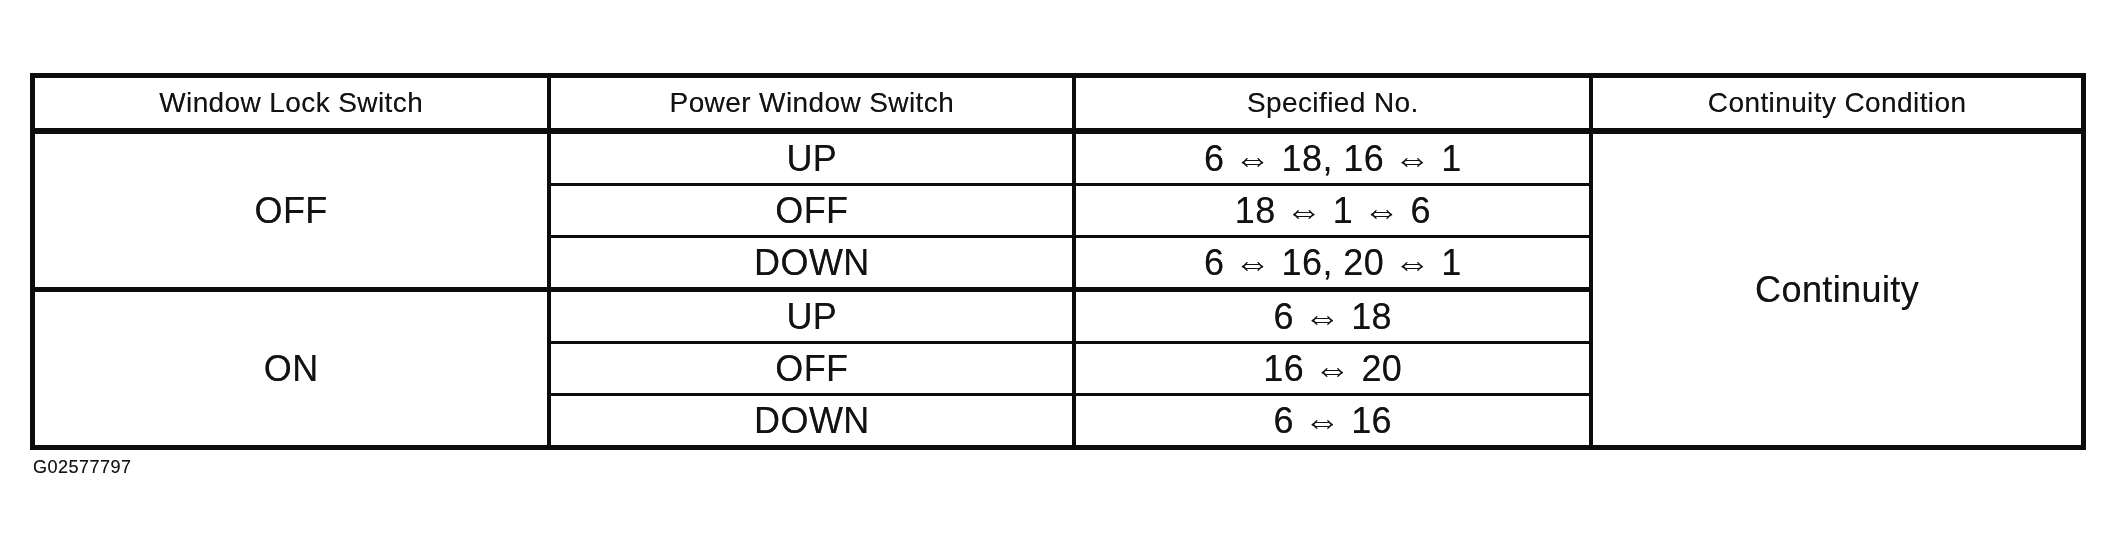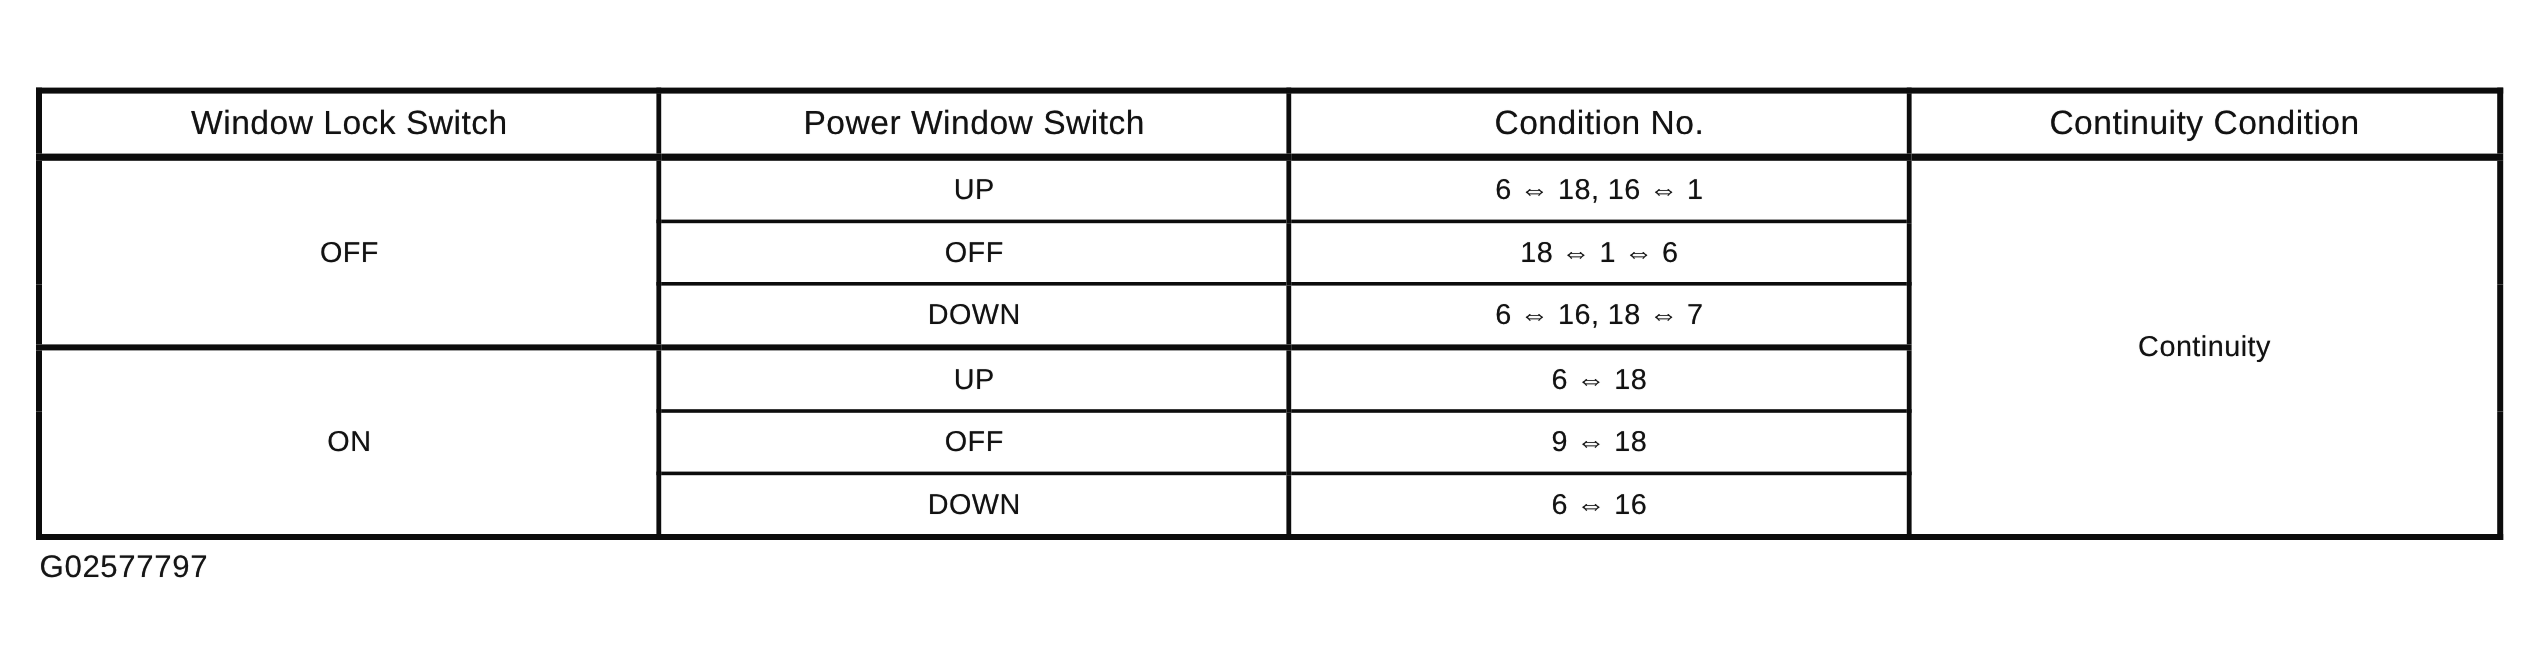--- a/index.html
+++ b/index.html
@@ -31,21 +31,21 @@
     border: 5px solid #0c0c0c;
   }
   .spec-table th,
   .spec-table td {
     border-left: 4px solid #0c0c0c;
     border-right: 4px solid #0c0c0c;
     border-top: 3px solid #0c0c0c;
     border-bottom: 3px solid #0c0c0c;
     text-align: center;
     vertical-align: middle;
-    font-size: 24px;
+    font-size: 36px;
     font-weight: 400;
     letter-spacing: 0.4px;
     padding: 0;
     color: #121212;
     text-shadow: 0 0 0.6px rgba(0,0,0,0.55);
   }
   .spec-table thead th {
     height: 50px;
     border-bottom: 6px solid #0c0c0c;
     font-size: 28px;
@@ -57,21 +57,21 @@
     border-top: 5px solid #0c0c0c;
   }
   .spec-table td.cond-cell {
     border-top: none;
     text-align: center;
   }
   .caption {
     position: absolute;
     left: 33px;
     top: 457px;
-    font-size: 26px;
+    font-size: 18px;
     letter-spacing: 0.5px;
     color: #151515;
     text-shadow: 0 0 0.6px rgba(0,0,0,0.5);
   }
 </style>
 </head>
 <body>
 
 <div class="page">
 
@@ -79,47 +79,47 @@
     <colgroup>
       <col style="width:25.2%">
       <col style="width:25.6%">
       <col style="width:25.2%">
       <col style="width:24.0%">
     </colgroup>
     <thead>
       <tr>
         <th>Window Lock Switch</th>
         <th>Power Window Switch</th>
-        <th>Condition No.</th>
+        <th>Specified No.</th>
         <th>Continuity Condition</th>
       </tr>
     </thead>
     <tbody>
       <tr>
         <td rowspan="3">OFF</td>
         <td>UP</td>
         <td>6 ⇔ 18, 16 ⇔ 1</td>
         <td rowspan="6" class="cond-cell">Continuity</td>
       </tr>
       <tr>
         <td>OFF</td>
         <td>18 ⇔ 1 ⇔ 6</td>
       </tr>
       <tr>
         <td>DOWN</td>
-        <td>6 ⇔ 16, 18 ⇔ 7</td>
+        <td>6 ⇔ 16, 20 ⇔ 1</td>
       </tr>
       <tr class="group-start">
         <td rowspan="3">ON</td>
         <td>UP</td>
         <td>6 ⇔ 18</td>
       </tr>
       <tr>
         <td>OFF</td>
-        <td>9 ⇔ 18</td>
+        <td>16 ⇔ 20</td>
       </tr>
       <tr>
         <td>DOWN</td>
         <td>6 ⇔ 16</td>
       </tr>
     </tbody>
   </table>
 
   <div class="caption">G02577797</div>
 

